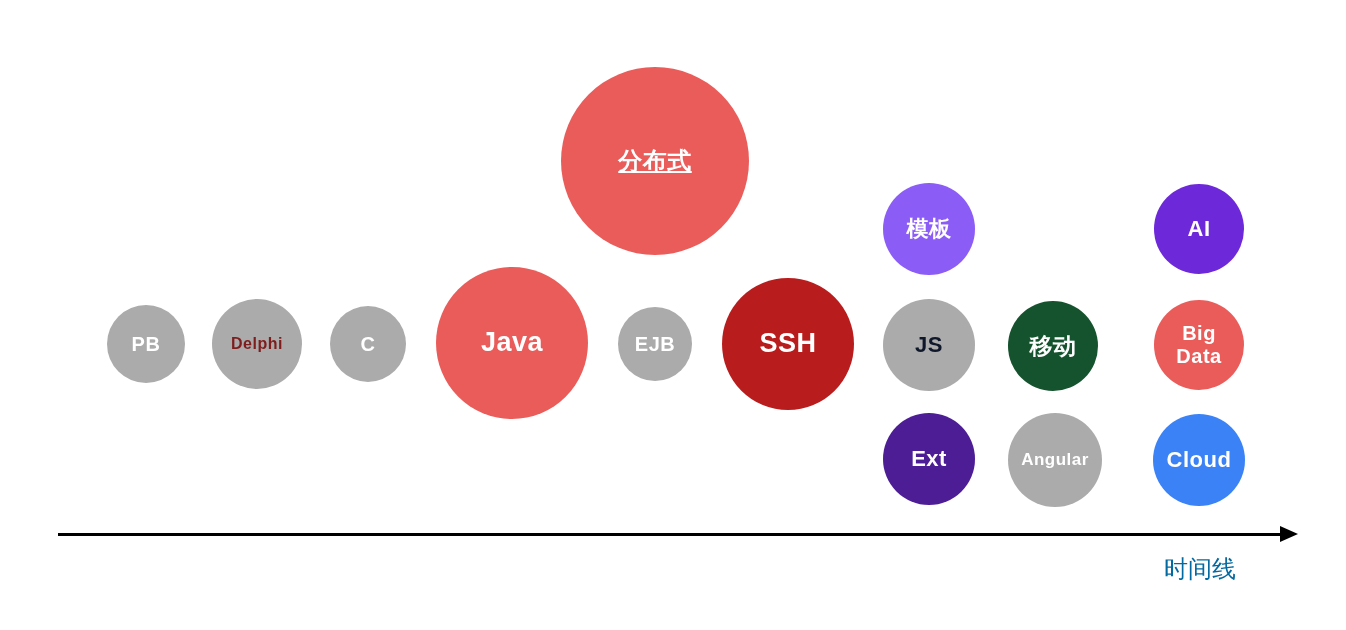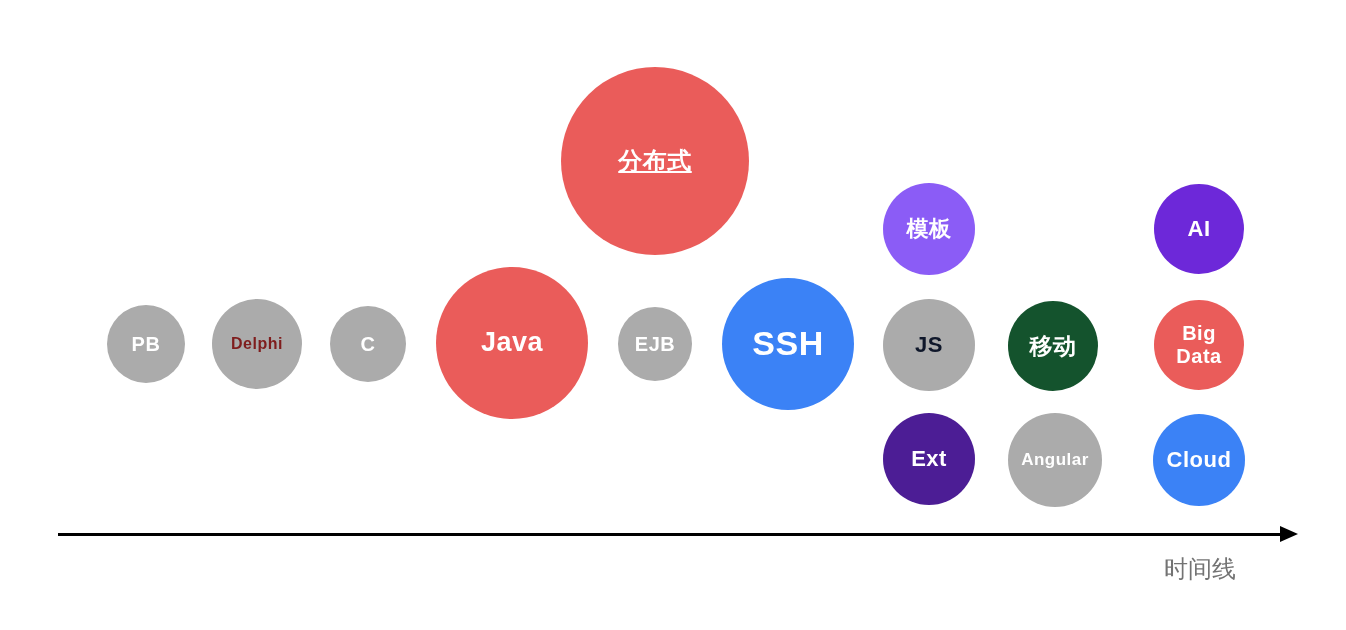--- a/index.html
+++ b/index.html
@@ -50,27 +50,27 @@
 <body>
 
 <div class="canvas">
   <div>
       <div class="bubble" style="left: 107px; top: 305px; width: 78px; height: 78px; font-size: 20px; background: rgb(171, 171, 171); color: rgb(255, 255, 255); justify-content: center;"><span>PB</span></div>
       <div class="bubble" style="left: 212px; top: 299px; width: 90px; height: 90px; font-size: 16px; background: rgb(171, 171, 171); color: #7f1d1d;"><span>Delphi</span></div>
       <div class="bubble" style="left: 330px; top: 306px; width: 76px; height: 76px; font-size: 20px; background: rgb(171, 171, 171); color: rgb(255, 255, 255);"><span>C</span></div>
       <div class="bubble" style="left: 436px; top: 267px; width: 152px; height: 152px; font-size: 27px; background: rgb(234, 92, 90); color: rgb(255, 255, 255);"><span>Java</span></div>
       <div class="bubble" style="left: 561px; top: 67px; width: 188px; height: 188px; font-size: 24px; background: rgb(234, 92, 90); color: rgb(255, 255, 255); text-decoration: underline;"><span>分布式</span></div>
       <div class="bubble" style="left: 618px; top: 307px; width: 74px; height: 74px; font-size: 20px; background: rgb(171, 171, 171); color: rgb(255, 255, 255);"><span>EJB</span></div>
-      <div class="bubble" style="left: 722px; top: 278px; width: 132px; height: 132px; font-size: 34px; background: #3b82f6; color: rgb(255, 255, 255);"><span>SSH</span></div>
+      <div class="bubble" style="left: 722px; top: 278px; width: 132px; height: 132px; font-size: 27px; background: #b91c1c; color: rgb(255, 255, 255);"><span>SSH</span></div>
       <div class="bubble" style="left: 883px; top: 183px; width: 92px; height: 92px; font-size: 22px; background: #8b5cf6; color: rgb(255, 255, 255); text-align: center;"><span>模板</span></div>
       <div class="bubble" style="left: 883px; top: 299px; width: 92px; height: 92px; font-size: 22px; background: rgb(171, 171, 171); color: #0f172a;"><span>JS</span></div>
       <div class="bubble" style="left: 883px; top: 413px; width: 92px; height: 92px; font-size: 22px; background: #4c1d95; color: rgb(255, 255, 255);"><span>Ext</span></div>
       <div class="bubble" style="left: 1008px; top: 301px; width: 90px; height: 90px; font-size: 23px; background: #14532d; color: rgb(255, 255, 255);"><span>移动</span></div>
       <div class="bubble" style="left: 1008px; top: 413px; width: 94px; height: 94px; font-size: 17px; background: rgb(171, 171, 171); color: rgb(255, 255, 255);"><span>Angular</span></div>
       <div class="bubble" style="left: 1154px; top: 184px; width: 90px; height: 90px; font-size: 22px; background: #6d28d9; color: rgb(255, 255, 255);"><span>AI</span></div>
       <div class="bubble" style="left: 1154px; top: 300px; width: 90px; height: 90px; font-size: 20px; background: rgb(234, 92, 90); color: rgb(255, 255, 255);"><span>Big
 Data</span></div>
       <div class="bubble" style="left: 1153px; top: 414px; width: 92px; height: 92px; font-size: 22px; background: #3b82f6; color: rgb(255, 255, 255);"><span>Cloud</span></div>
     </div>
   <div class="timeline-line" style="left: 58px; top: 533px; width: 1222px; background: rgb(0, 0, 0);"></div>
   <div class="timeline-arrowhead" style="left: 1280px; top: 526px; border-left: 18px solid rgb(0, 0, 0);"></div>
-  <div class="timeline-label" style="left: 1164px; top: 553px; color: #737373;">时间线</div>
+  <div class="timeline-label" style="left: 1164px; top: 553px; color: #0369a1;">时间线</div>
 </div>
 
 </body></html>

